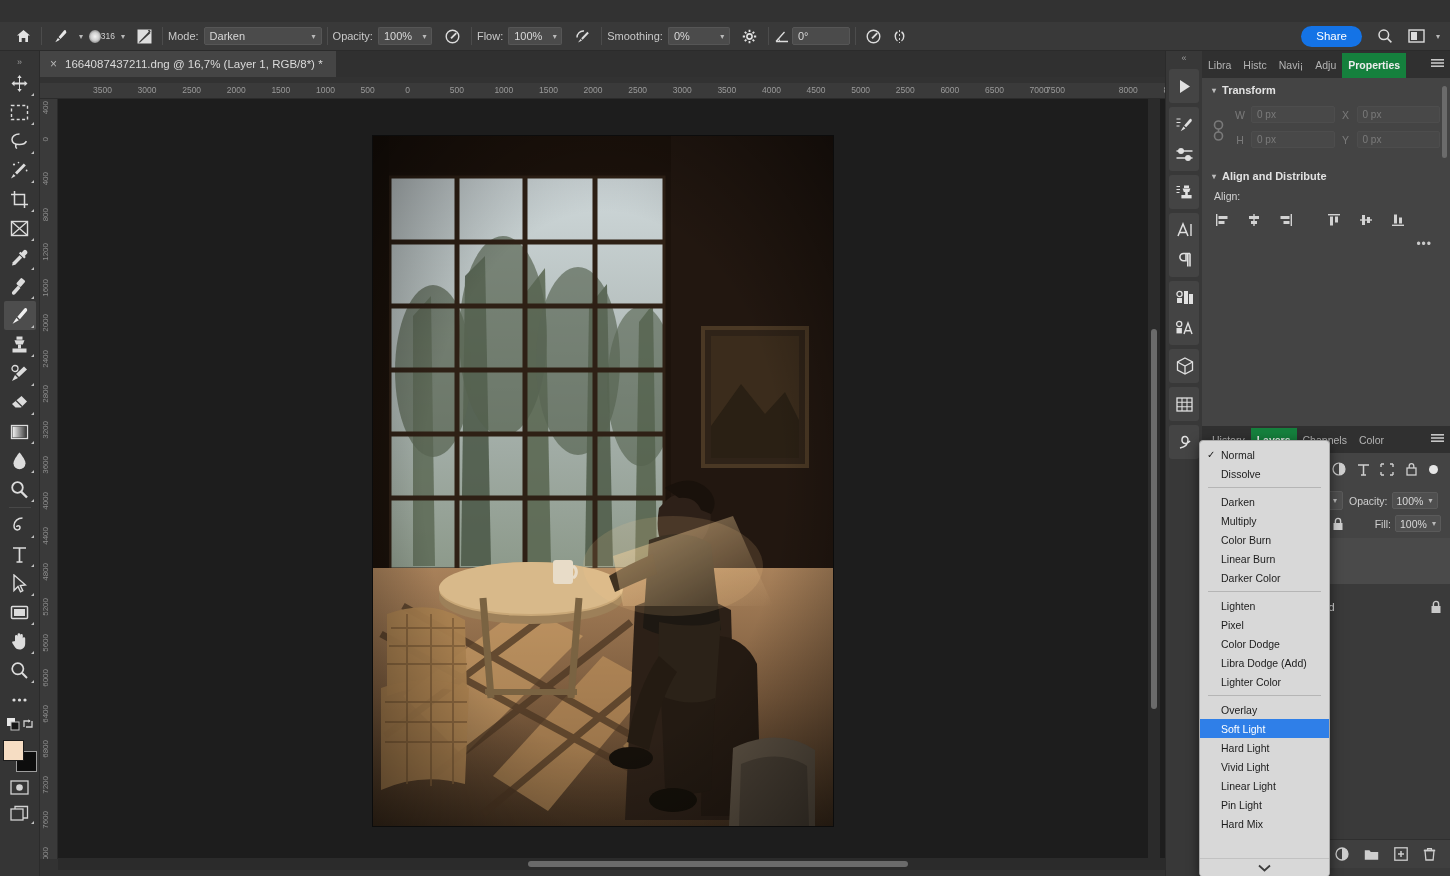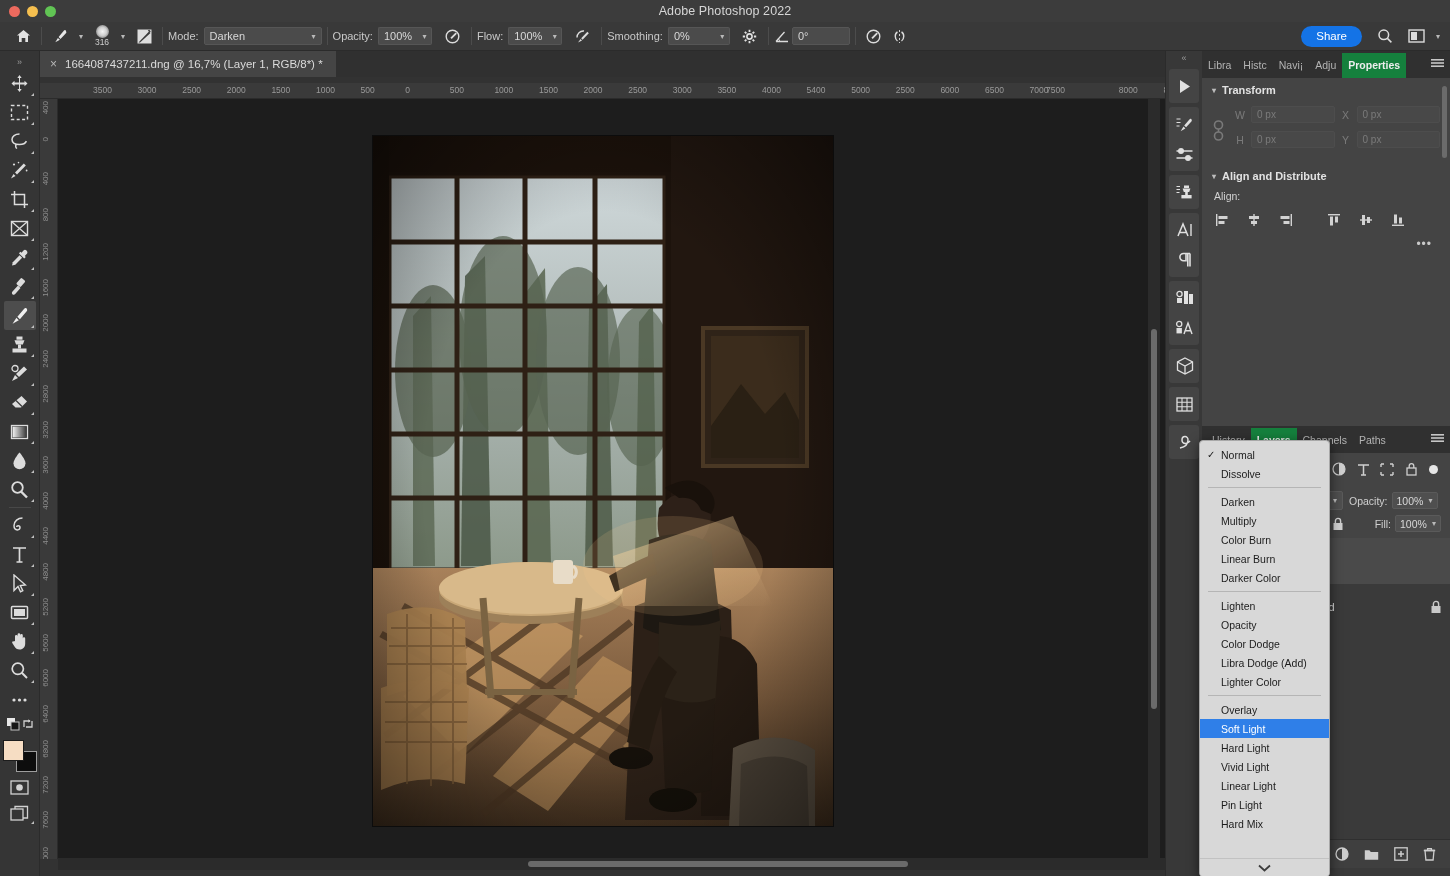--- a/index.html
+++ b/index.html
@@ -35,21 +35,21 @@
     background:#4b4b4b;border:1px solid #565656;border-radius:2px;height:18px;
     color:#d8d8d8;font-size:11px;display:flex;align-items:center;padding:0 5px;
   }
   .ob-select{ width:118px; justify-content:space-between;}
   .chev{ font-size:8px;color:#b9b9b9;}
   .ob-num{ width:40px;}
   .ob-smallchev{ width:14px;height:18px;display:flex;align-items:center;justify-content:center;
     background:#4b4b4b;border:1px solid #565656;border-left:none;border-radius:0 2px 2px 0;}
   .ob-numwrap{display:flex;align-items:center;}
   .ob-numwrap .ob-field{border-right:none;border-radius:2px 0 0 2px;}
-  .brushpreview{ position:relative;width:26px;height:24px;display:flex;flex-direction:column;
+  .brushpreview{ position:relative;width:26px;height:24px;display:flex;flex-direction:row;
     align-items:center;justify-content:flex-start;text-align:center;}
   .brushblob{ width:13px;height:13px;border-radius:50%;margin-top:1px;
     background:radial-gradient(circle,#f4f4f4 0%,#cfcfcf 45%,#8d8d8d 75%,#6d6d6d 100%);}
   .brushnum{ font-size:8.5px;color:#cfcfcf;line-height:9px;}
   .share{
     background:#1473e6;color:#fff;font-size:11.5px;border-radius:11px;
     height:21px;padding:0 15px;display:flex;align-items:center;
   }
 
   
@@ -206,28 +206,20 @@
     border-top:1px solid #2b2b2b;
   }
   .statusbar .arrow{font-size:9px;color:#b0b0b0;}
   svg{display:block;}
 </style>
 </head>
 <body>
 
 <div id="app">
 
-  <div class="titlebar">
-    <div class="traffic">
-      <div class="dot r"></div>
-      <div class="dot y"></div>
-      <div class="dot g"></div>
-    </div>
-    <div class="title">Adobe Photoshop 2022</div>
-  </div>
 
   <div class="optionsbar">
     <div class="ob-ic" style="margin-left:10px;">
       <svg width="15" height="14" viewBox="0 0 15 14">
           <path d="M7.5 1 L14 6.6 h-2 V13 H9.3 V9 H5.7 v4 H3 V6.6 H1 Z" fill="#e2e2e2"></path>
         </svg>
     </div>
     <div class="ob-sep"></div>
     <div class="ob-ic">
       <svg width="17" height="17" viewBox="0 0 17 17">
@@ -560,21 +552,21 @@
       <span class="rtick" style="left: 320.6px;">500</span>
       <span class="rtick" style="left: 365.2px;">0</span>
       <span class="rtick" style="left: 409.8px;">500</span>
       <span class="rtick" style="left: 454.4px;">1000</span>
       <span class="rtick" style="left: 499px;">1500</span>
       <span class="rtick" style="left: 543.6px;">2000</span>
       <span class="rtick" style="left: 588.2px;">2500</span>
       <span class="rtick" style="left: 632.8px;">3000</span>
       <span class="rtick" style="left: 677.4px;">3500</span>
       <span class="rtick" style="left: 722px;">4000</span>
-      <span class="rtick" style="left: 766.6px;">5400</span>
+      <span class="rtick" style="left: 766.6px;">4500</span>
       <span class="rtick" style="left: 811.2px;">5000</span>
       <span class="rtick" style="left: 855.8px;">2500</span>
       <span class="rtick" style="left: 900.4px;">6000</span>
       <span class="rtick" style="left: 945px;">6500</span>
       <span class="rtick" style="left: 989.6px;">7000</span>
       <span class="rtick" style="left: 1006px;">7500</span>
       <span class="rtick" style="left: 1078.8px;">8000</span>
       <span class="rtick" style="left: 1123.4px;">8500</span>
     </div>
   <div class="rulerV" id="rulerV">
@@ -924,21 +916,21 @@
         </div>
       </div>
       <div class="dots">•••</div>
     </div>
 
     <div class="layerspanel">
       <div class="paneltabs">
         <div class="ptab" style="padding-left:10px">History</div>
         <div class="ptab active">Layers</div>
         <div class="ptab">Channels</div>
-        <div class="ptab">Paths</div>
+        <div class="ptab">Color</div>
         <div class="pmenu">
           <svg width="13" height="10" viewBox="0 0 13 10">
               <g fill="#c6c6c6">
                 <rect y="1" width="13" height="1.6"></rect>
                 <rect y="4.2" width="13" height="1.6"></rect>
                 <rect y="7.4" width="13" height="1.6"></rect>
               </g>
             </svg>
         </div>
       </div>
@@ -1136,21 +1128,21 @@
         <span>Linear Burn</span>
       </div>
       <div class="ditem">
         <span>Darker Color</span>
       </div>
       <div class="dsep"></div>
       <div class="ditem">
         <span>Lighten</span>
       </div>
       <div class="ditem">
-        <span>Opacity</span>
+        <span>Pixel</span>
       </div>
       <div class="ditem">
         <span>Color Dodge</span>
       </div>
       <div class="ditem">
         <span>Libra Dodge (Add)</span>
       </div>
       <div class="ditem">
         <span>Lighter Color</span>
       </div>

